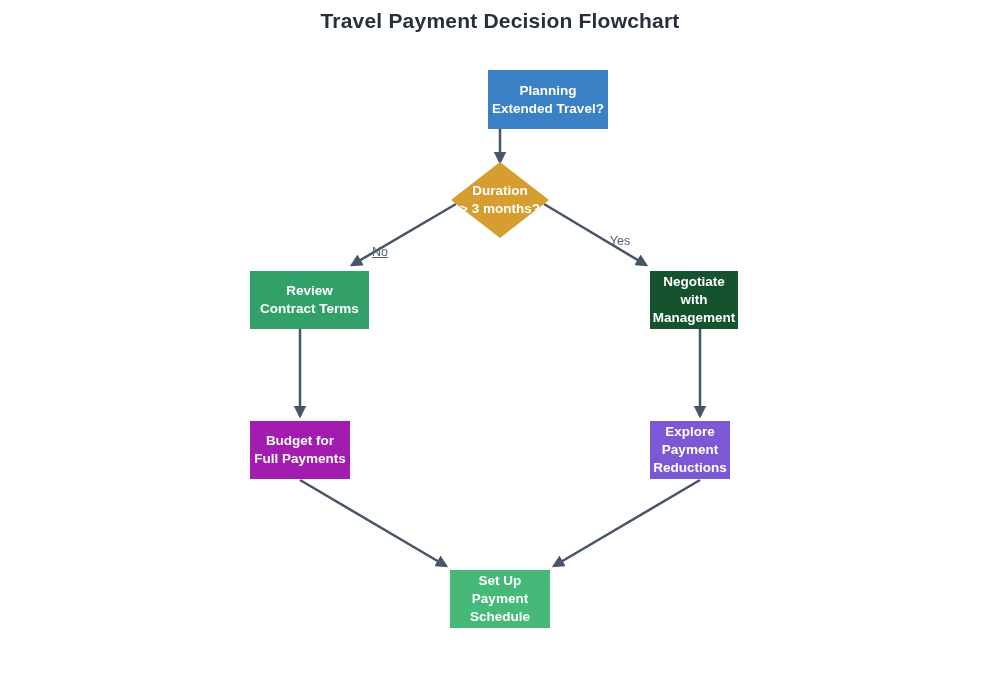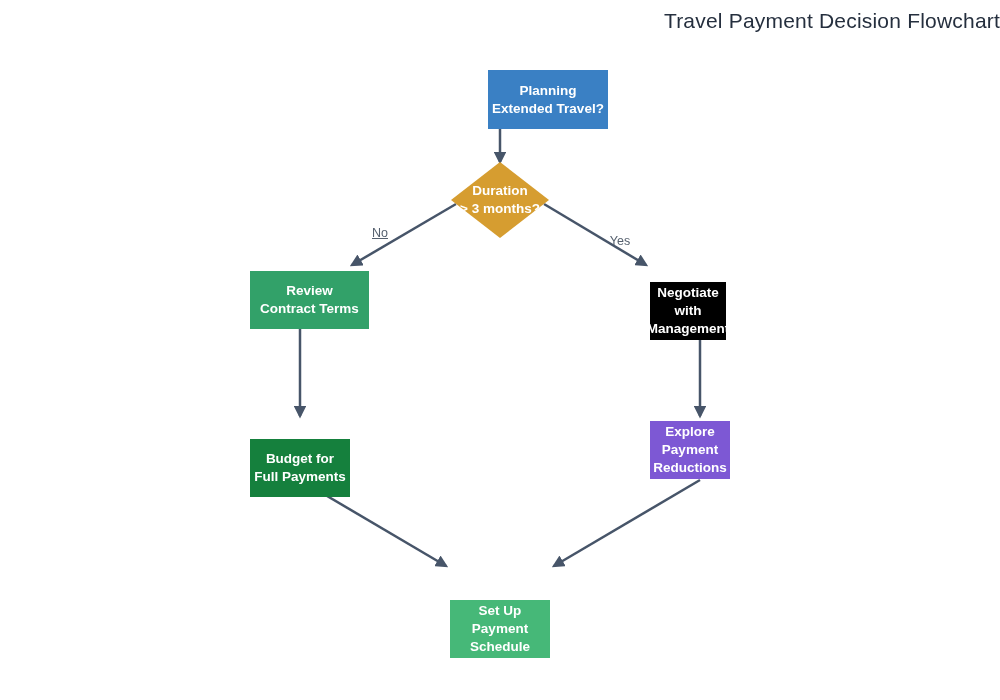--- a/index.html
+++ b/index.html
@@ -13,23 +13,23 @@
     width: 1000px;
     height: 700px;
     background: #ffffff;
     overflow: hidden;
   }
   .chart-title {
     position: absolute;
     top: 9px;
     left: 0;
     width: 1000px;
-    text-align: right;
+    text-align: center;
     font-size: 21px;
-    font-weight: normal;
+    font-weight: bold;
     color: #252f3e;
     letter-spacing: 0.2px;
   }
   .edges-svg {
     position: absolute;
     left: 0;
     top: 0;
     width: 1000px;
     height: 700px;
   }
@@ -40,37 +40,37 @@
     justify-content: center;
     text-align: center;
     color: #ffffff;
     font-size: 13.5px;
     font-weight: bold;
     line-height: 18px;
     white-space: pre-line;
   }
   .node-start     { left: 440px; top: 70px;  width: 120px; height: 59px; background: #3a80c4; margin-left: 48px; }
   .node-review    { left: 250px; top: 271px; width: 119px; height: 58px; background: #32a169; }
-  .node-negotiate { left: 650px; top: 271px; width: 76px; height: 58px; background: #000000; margin-top: 11px; }
-  .node-budget    { left: 250px; top: 439px; width: 100px; height: 58px; background: #15803d; }
+  .node-negotiate { left: 650px; top: 271px; width: 88px; height: 58px; background: #14532d; }
+  .node-budget    { left: 250px; top: 421px; width: 100px; height: 58px; background: #a21caf; }
   .node-explore   { left: 650px; top: 421px; width: 80px; height: 58px; background: #7d58d4; }
-  .node-schedule  { left: 450px; top: 570px; width: 100px; height: 58px; background: #46b878; margin-top: 30px; }
+  .node-schedule  { left: 450px; top: 570px; width: 100px; height: 58px; background: #46b878; }
   .node-decision-label {
     left: 420px; top: 171px; width: 160px; height: 58px;
     background: transparent;
     pointer-events: none;
   }
   .edge-label {
     position: absolute;
     transform: translate(-50%, -50%);
     font-size: 12.5px;
     color: #55606e;
     background: transparent;
   }
-  .edge-label-no  { left: 380px; top: 233px; text-decoration: underline; }
+  .edge-label-no  { left: 380px; top: 252px; text-decoration: underline; }
   .edge-label-yes { left: 620px; top: 241px; }
 </style>
 </head>
 <body>
 
 <div class="canvas">
 
   <div class="chart-title">Travel Payment Decision Flowchart</div>
 
   <svg class="edges-svg" viewBox="0 0 1000 700" xmlns="http://www.w3.org/2000/svg">

